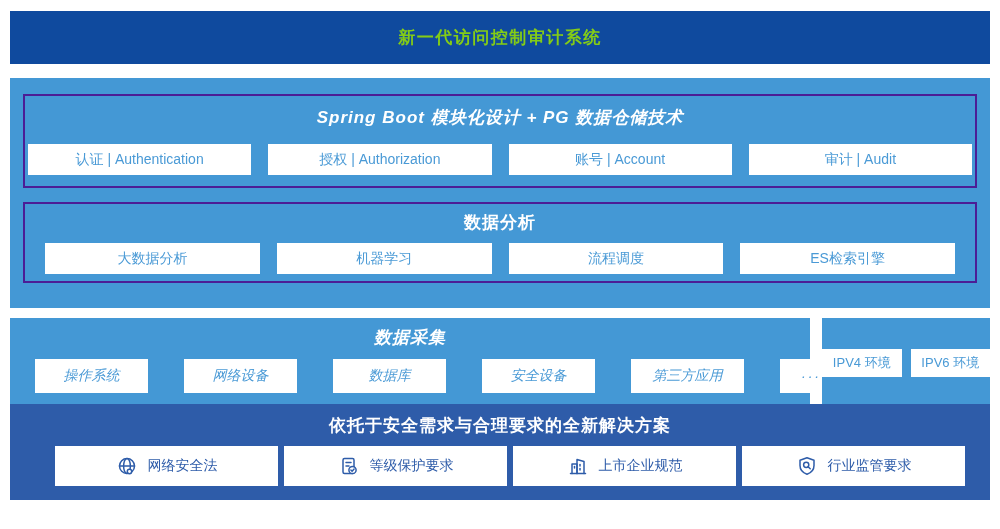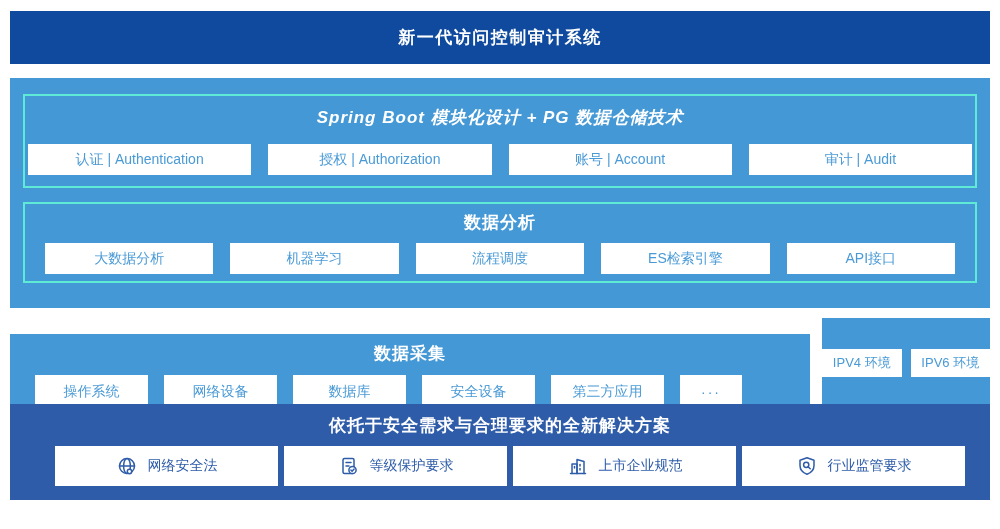--- a/index.html
+++ b/index.html
@@ -9,40 +9,40 @@
     --chip-text-light:#4a9ad6;
     --chip-text-dark:#2e5ca9;
   }
   *{margin:0;padding:0;box-sizing:border-box;}
   html,body{background:#fff;}
   body{font-family:"Liberation Sans","DejaVu Sans",sans-serif;}
   .canvas{position:relative;width:1000px;height:529px;background:#fff;overflow:hidden;}
 
   .banner{position:absolute;left:10px;top:11px;width:980px;height:53px;
     background:var(--banner-blue);display:flex;align-items:center;justify-content:center;}
-  .banner span{color:#ffffff;font-size:17px;font-weight:bold;letter-spacing:1.5px;}
+  .banner span{color:#84cc16;font-size:17px;font-weight:bold;letter-spacing:1.5px;}
 
   .platform{position:absolute;left:10px;top:78px;width:980px;height:230px;background:var(--light-blue);}
-  .panel{position:absolute;left:13px;right:13px;border:2px solid #5eead4;}
+  .panel{position:absolute;left:13px;right:13px;border:2px solid #4c1d95;}
   .panel-modules{top:16px;height:94px;}
   .panel-analysis{top:124px;height:81px;}
   .panel-title{margin-top:10px;text-align:center;color:#fff;font-size:17px;font-weight:bold;letter-spacing:1px;}
   .panel-analysis .panel-title{margin-top:7px;}
   .italic{font-style:italic;}
 
   .row{display:flex;}
   .row-modules{margin-top:15px;padding:0 3px;gap:17px;}
   .row-analysis{margin-top:9px;padding:0 20px;gap:17px;}
   .chip{background:#fff;height:31px;display:flex;align-items:center;justify-content:center;
     color:var(--chip-text-light);font-size:14px;white-space:nowrap;}
   .row-modules .chip,.row-analysis .chip{flex:1;}
 
-  .collection{position:absolute;left:10px;top:334px;width:800px;height:90px;background:var(--light-blue);}
+  .collection{position:absolute;left:10px;top:318px;width:800px;height:90px;background:var(--light-blue);font-style:italic;}
   .collection .panel-title{margin-top:8px;}
-  .row-collection{margin-top:10px;padding-left:25px;gap:16px;}
+  .row-collection{margin-top:10px;padding-left:25px;gap:36px;}
   .row-collection .chip{height:34px;width:113px;flex:none;}
   .row-collection .chip.small{width:62px;letter-spacing:2px;}
 
   .env-panel{position:absolute;left:822px;top:318px;width:168px;height:90px;background:var(--light-blue);
     display:flex;flex-direction:row;align-items:center;justify-content:center;gap:9px;}
   .env-panel .chip{width:136px;height:28px;font-size:13px;}
 
   .solution{position:absolute;left:10px;top:404px;width:980px;height:96px;background:var(--solution-blue);}
   .solution .panel-title{margin-top:10px;}
   .row-solution{margin-top:9px;padding:0 25px;gap:6px;margin-left:20px;}
@@ -70,21 +70,20 @@
         <div class="chip">审计 | Audit</div>
       </div>
     </div>
     <div class="panel panel-analysis">
       <div class="panel-title">数据分析</div>
       <div class="row row-analysis">
         <div class="chip">大数据分析</div>
         <div class="chip">机器学习</div>
         <div class="chip">流程调度</div>
         <div class="chip">ES检索引擎</div>
-        <div class="chip">API接口</div>
       </div>
     </div>
   </section>
 
   <section class="collection">
     <div class="panel-title">数据采集</div>
     <div class="row row-collection">
       <div class="chip">操作系统</div>
       <div class="chip">网络设备</div>
       <div class="chip">数据库</div>

